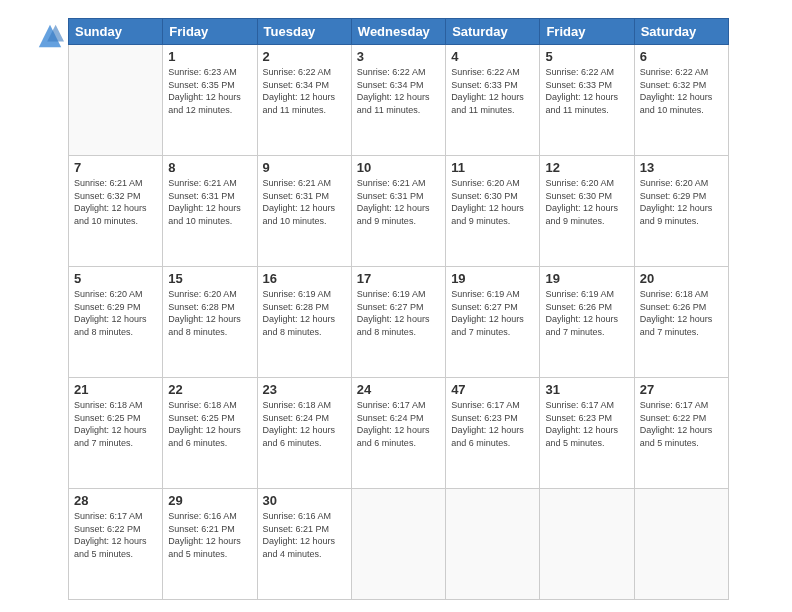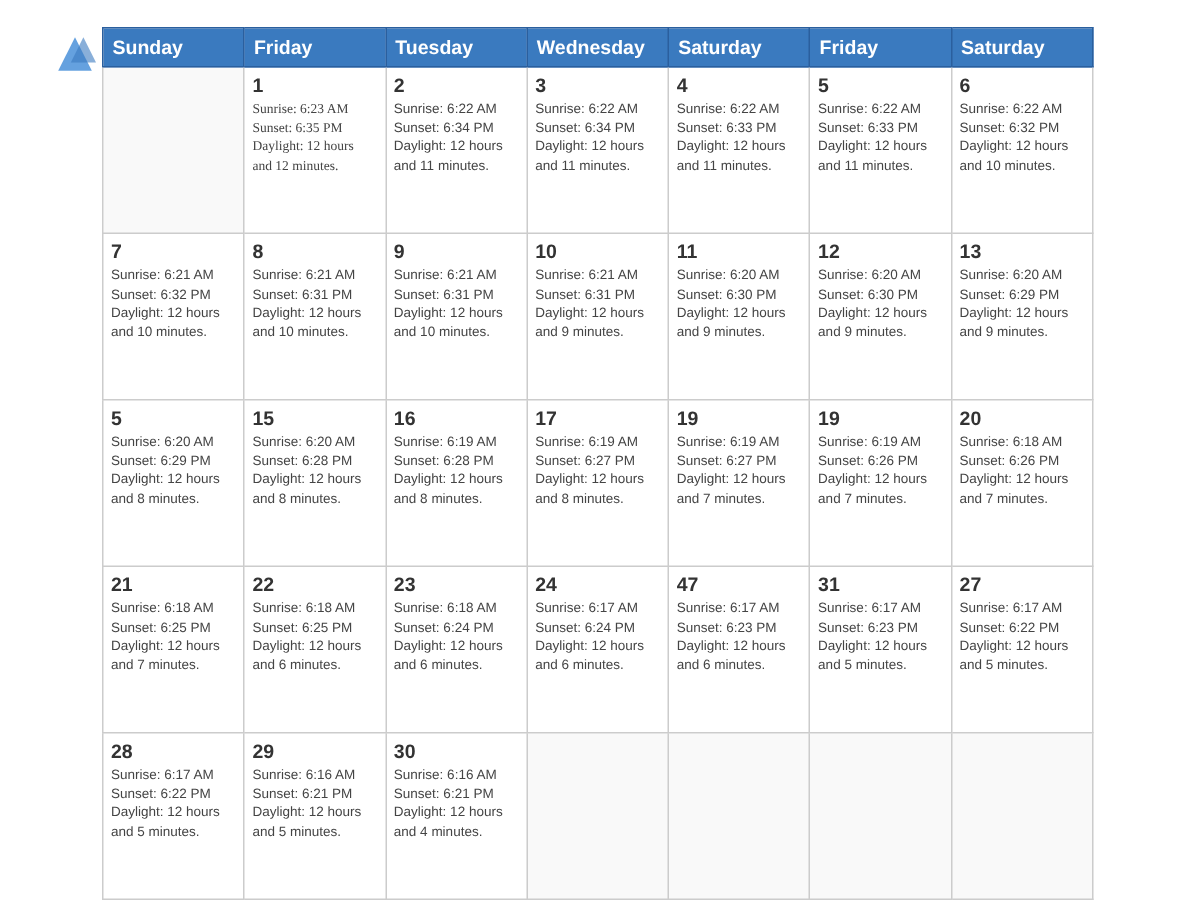--- a/index.html
+++ b/index.html
@@ -126,21 +126,21 @@
           <th>Saturday</th>
           <th>Friday</th>
           <th>Saturday</th>
         </tr>
     </thead>
     <tbody id="calendar-body">
     <tr>
           <td class="empty-cell"></td>
           <td>
             <span class="day-number">1</span>
-            <div class="day-info" style="white-space: pre-line; font-family: Liberation Serif, serif;">Sunrise: 6:23 AM
+            <div class="day-info" style="white-space: pre-line;">Sunrise: 6:23 AM
 Sunset: 6:35 PM
 Daylight: 12 hours
 and 12 minutes.</div>
           </td>
           <td>
             <span class="day-number">2</span>
             <div class="day-info" style="white-space: pre-line;">Sunrise: 6:22 AM
 Sunset: 6:34 PM
 Daylight: 12 hours
 and 11 minutes.</div>

